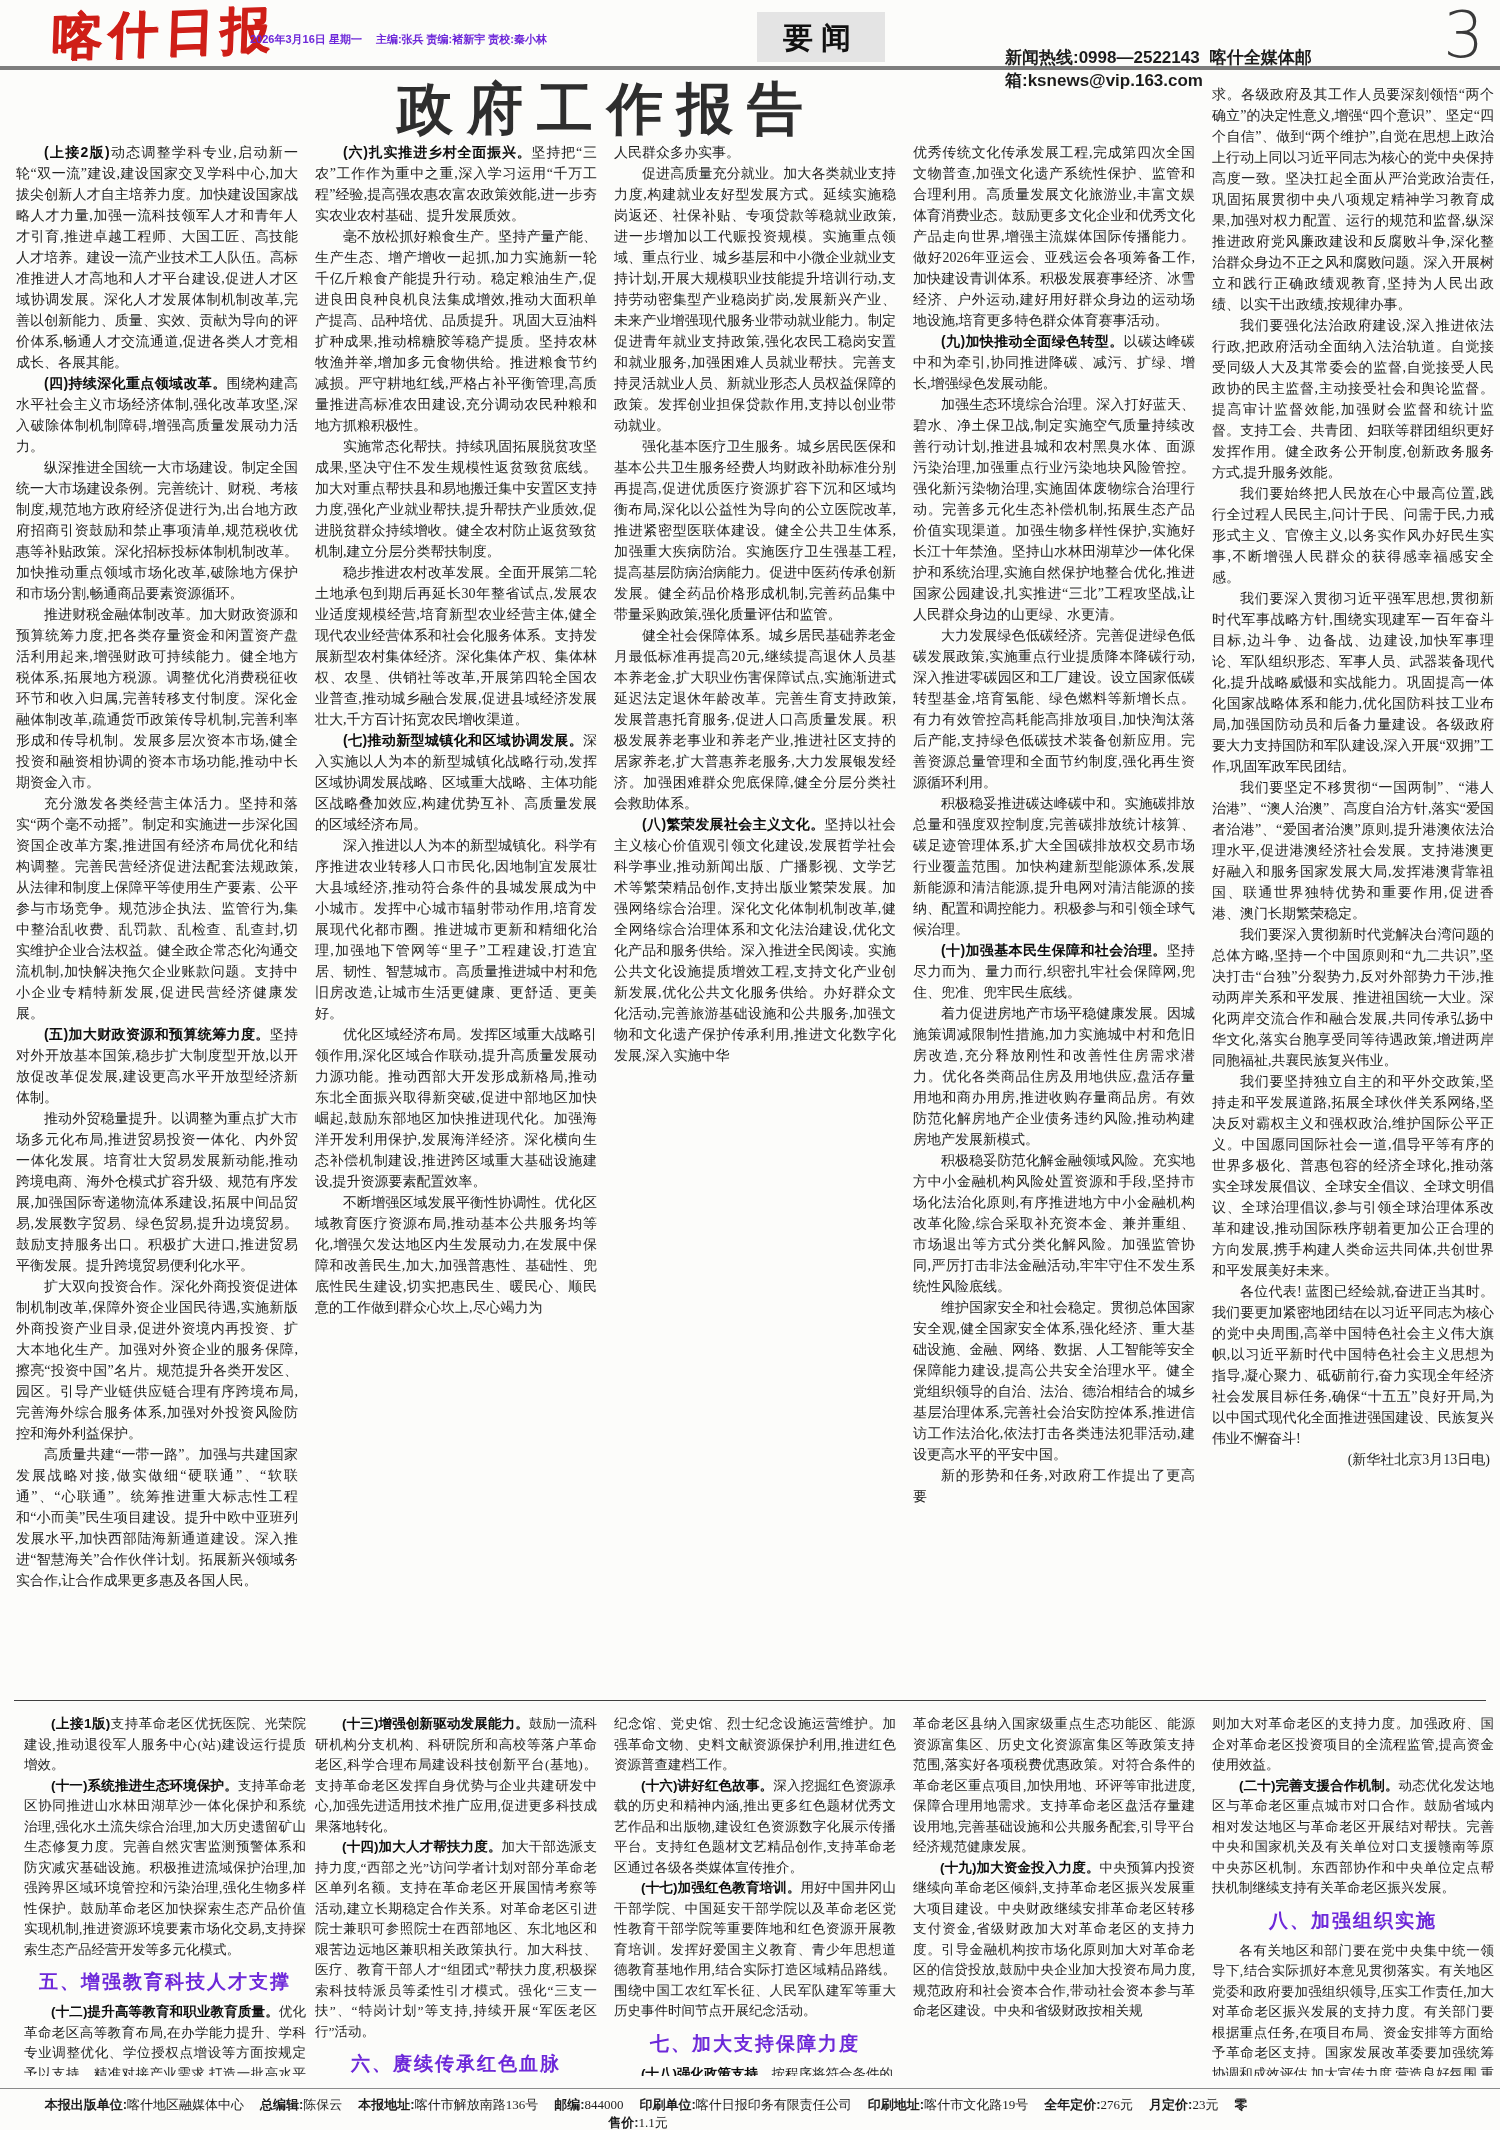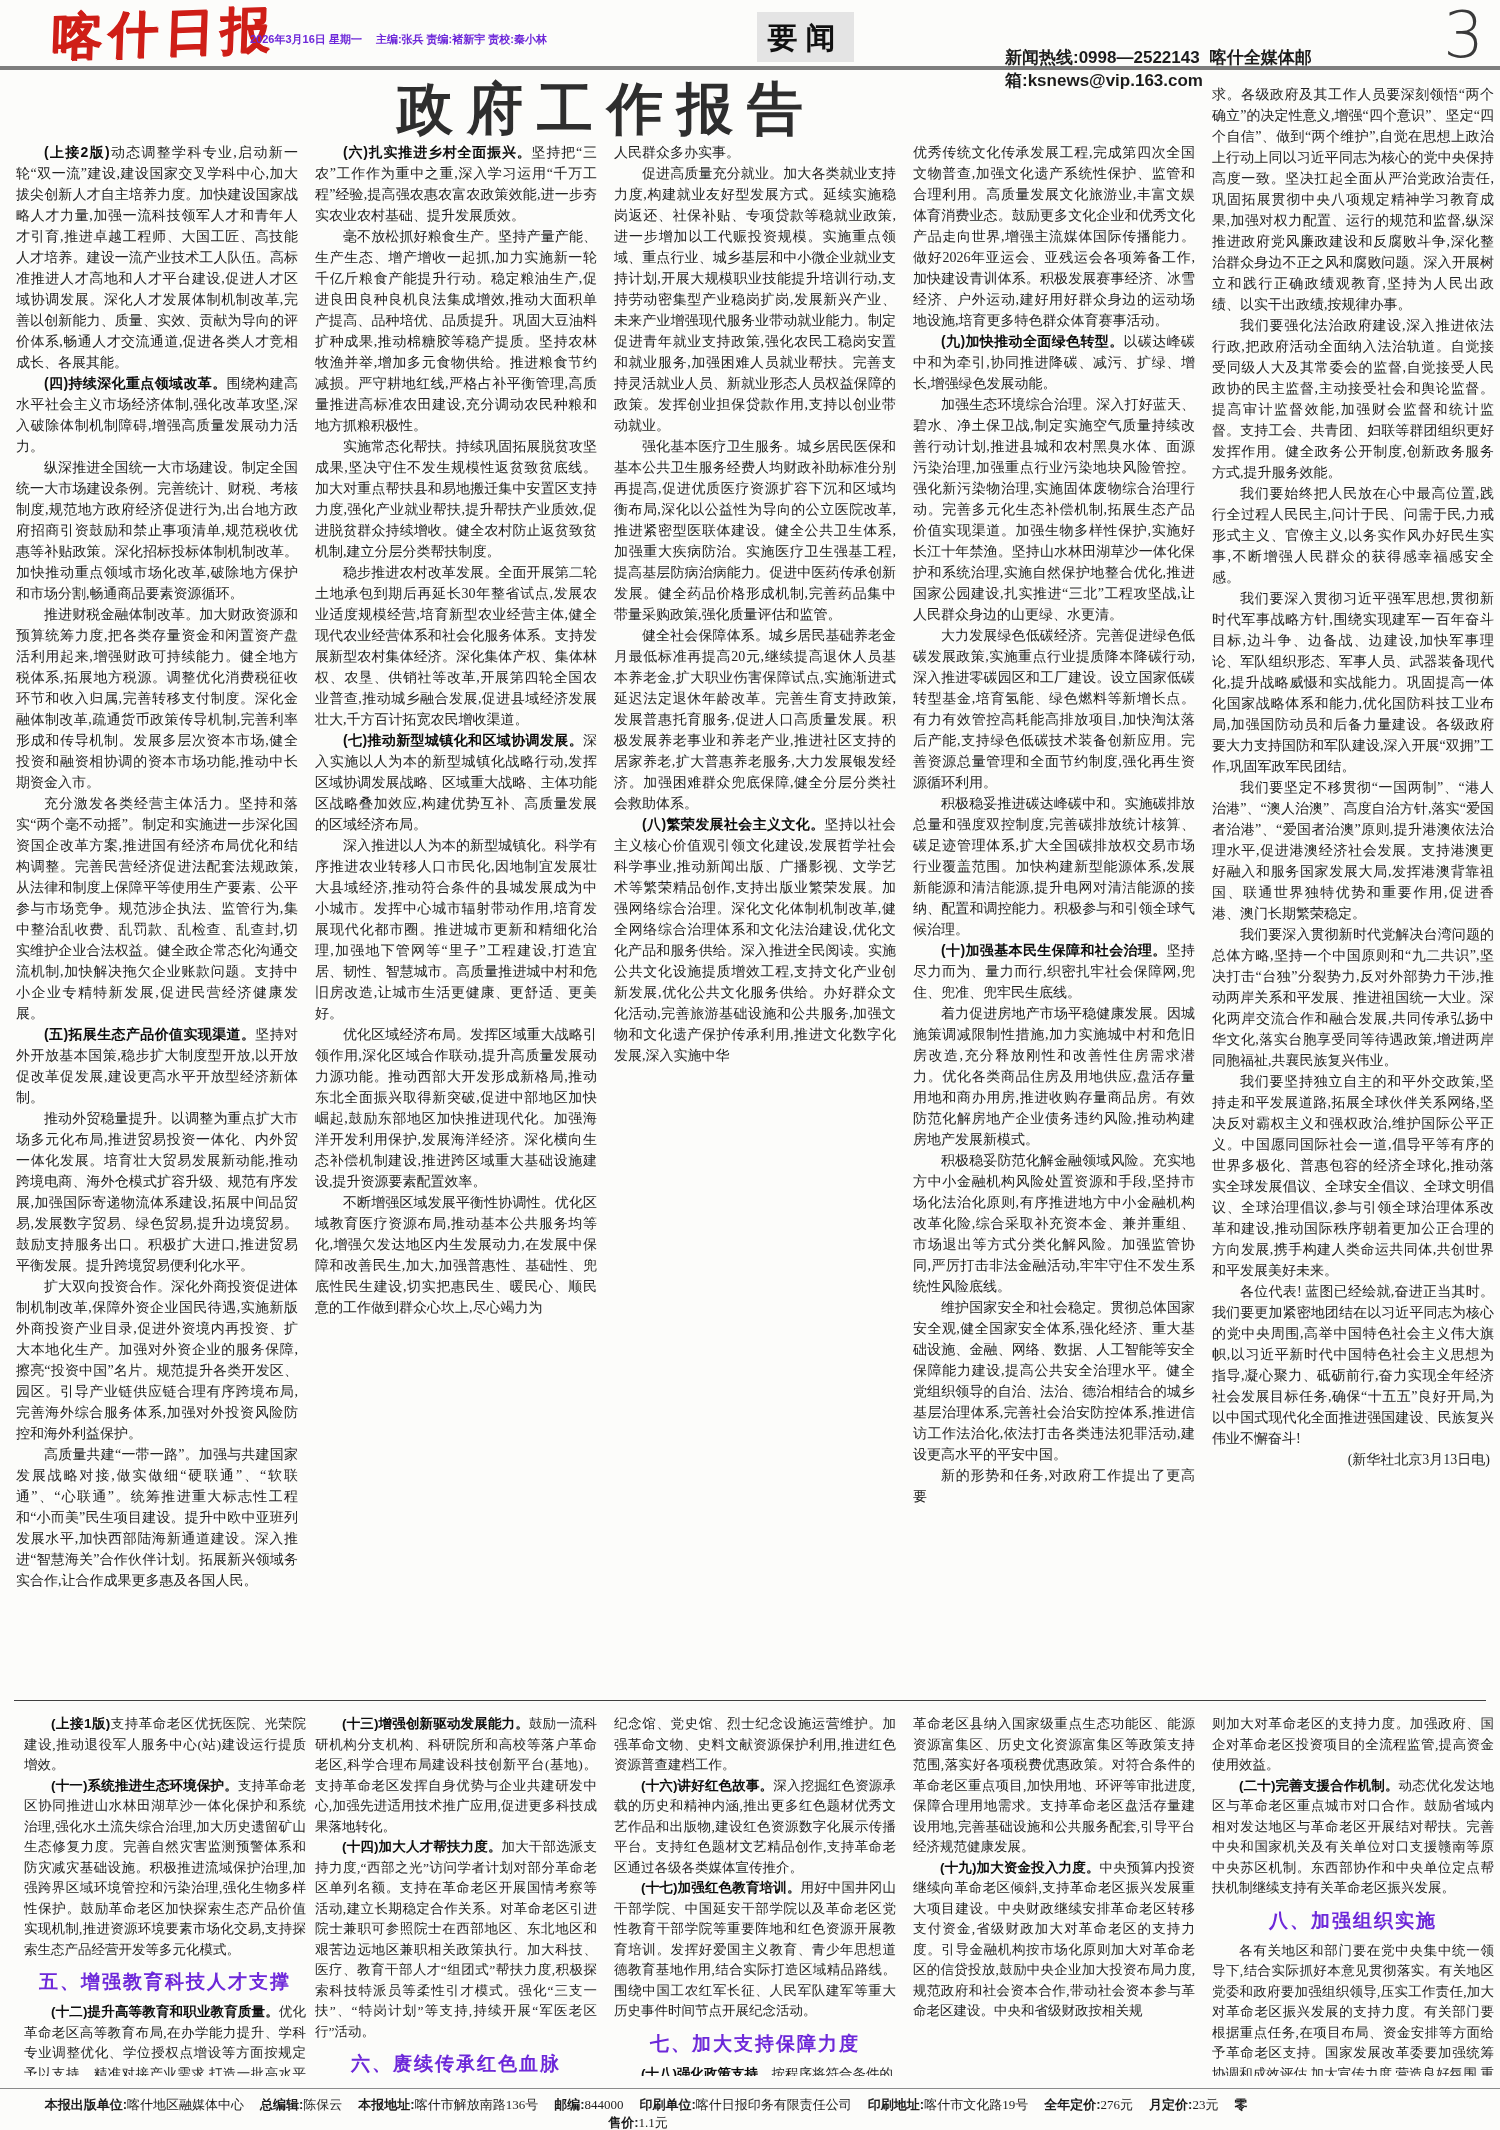--- a/index.html
+++ b/index.html
@@ -5,21 +5,21 @@
   html,body{margin:0;padding:0;background:#cfcfcf;}
   .page{position:relative;width:1500px;height:2130px;margin:0 auto;background:#fcfcfa;overflow:hidden;
         font-family:"Liberation Serif",serif;color:#222;}
   
   .logo{position:absolute;left:52px;top:0px;font-size:50px;font-weight:900;color:#cf1e17;
         letter-spacing:6px;transform:rotate(-2deg) skewX(-4deg);font-family:"Liberation Serif",serif;
         text-shadow:1px 1px 0 #cf1e17;}
   .dateline{position:absolute;left:250px;top:32px;font-size:11px;font-weight:600;color:#6d28d9;
         font-family:"Liberation Sans",sans-serif;}
   .dateline span{margin-right:14px;}
-  .section-box{position:absolute;left:757px;top:12px;width:97px;height:50px;background:#e4e4e4;
+  .section-box{position:absolute;left:757px;top:12px;width:128px;height:50px;background:#e4e4e4;
         text-align:center;line-height:52px;font-size:30px;font-weight:800;letter-spacing:8px;
         font-family:"Liberation Sans",sans-serif;color:#111;}
   .hotline{position:absolute;left:1005px;top:46px;font-size:17px;font-weight:600;color:#1c1c1c;
         font-family:"Liberation Sans",sans-serif;}
   .hotline span{margin-right:10px;}
   .pagenum{position:absolute;right:16px;top:-2px;font-size:64px;font-weight:300;color:#3a3a3a;
         font-family:"DejaVu Sans",sans-serif;}
   .toprule{position:absolute;left:0;top:66px;width:1500px;height:4px;background:#7d7d7d;}
   
   .headline{position:absolute;left:397px;top:72px;width:706px;text-align:left;font-size:56px;
@@ -57,21 +57,21 @@
   <div class="toprule"></div>
 
   <div class="headline">政府工作报告</div>
 
   <div class="col a1" style="left:16px;  top:142px; height:1552px;">
       <p class="para"><b>(上接2版)</b>动态调整学科专业,启动新一轮“双一流”建设,建设国家交叉学科中心,加大拔尖创新人才自主培养力度。加快建设国家战略人才力量,加强一流科技领军人才和青年人才引育,推进卓越工程师、大国工匠、高技能人才培养。建设一流产业技术工人队伍。高标准推进人才高地和人才平台建设,促进人才区域协调发展。深化人才发展体制机制改革,完善以创新能力、质量、实效、贡献为导向的评价体系,畅通人才交流通道,促进各类人才竞相成长、各展其能。</p>
       <p class="para"><b>(四)持续深化重点领域改革。</b>围绕构建高水平社会主义市场经济体制,强化改革攻坚,深入破除体制机制障碍,增强高质量发展动力活力。</p>
       <p class="para">纵深推进全国统一大市场建设。制定全国统一大市场建设条例。完善统计、财税、考核制度,规范地方政府经济促进行为,出台地方政府招商引资鼓励和禁止事项清单,规范税收优惠等补贴政策。深化招标投标体制机制改革。加快推动重点领域市场化改革,破除地方保护和市场分割,畅通商品要素资源循环。</p>
       <p class="para">推进财税金融体制改革。加大财政资源和预算统筹力度,把各类存量资金和闲置资产盘活利用起来,增强财政可持续能力。健全地方税体系,拓展地方税源。调整优化消费税征收环节和收入归属,完善转移支付制度。深化金融体制改革,疏通货币政策传导机制,完善利率形成和传导机制。发展多层次资本市场,健全投资和融资相协调的资本市场功能,推动中长期资金入市。</p>
       <p class="para">充分激发各类经营主体活力。坚持和落实“两个毫不动摇”。制定和实施进一步深化国资国企改革方案,推进国有经济布局优化和结构调整。完善民营经济促进法配套法规政策,从法律和制度上保障平等使用生产要素、公平参与市场竞争。规范涉企执法、监管行为,集中整治乱收费、乱罚款、乱检查、乱查封,切实维护企业合法权益。健全政企常态化沟通交流机制,加快解决拖欠企业账款问题。支持中小企业专精特新发展,促进民营经济健康发展。</p>
-      <p class="para"><b>(五)拓展生态产品价值实现渠道。</b>坚持对外开放基本国策,稳步扩大制度型开放,以开放促改革促发展,建设更高水平开放型经济新体制。</p>
+      <p class="para"><b>(五)加大财政资源和预算统筹力度。</b>坚持对外开放基本国策,稳步扩大制度型开放,以开放促改革促发展,建设更高水平开放型经济新体制。</p>
       <p class="para">推动外贸稳量提升。以调整为重点扩大市场多元化布局,推进贸易投资一体化、内外贸一体化发展。培育壮大贸易发展新动能,推动跨境电商、海外仓模式扩容升级、规范有序发展,加强国际寄递物流体系建设,拓展中间品贸易,发展数字贸易、绿色贸易,提升边境贸易。鼓励支持服务出口。积极扩大进口,推进贸易平衡发展。提升跨境贸易便利化水平。</p>
       <p class="para">扩大双向投资合作。深化外商投资促进体制机制改革,保障外资企业国民待遇,实施新版外商投资产业目录,促进外资境内再投资、扩大本地化生产。加强对外资企业的服务保障,擦亮“投资中国”名片。规范提升各类开发区、园区。引导产业链供应链合理有序跨境布局,完善海外综合服务体系,加强对外投资风险防控和海外利益保护。</p>
       <p class="para">高质量共建“一带一路”。加强与共建国家发展战略对接,做实做细“硬联通”、“软联通”、“心联通”。统筹推进重大标志性工程和“小而美”民生项目建设。提升中欧中亚班列发展水平,加快西部陆海新通道建设。深入推进“智慧海关”合作伙伴计划。拓展新兴领域务实合作,让合作成果更多惠及各国人民。</p>
     </div>
   <div class="col a1" style="left:315px; top:142px; height:1552px;">
       <p class="para"><b>(六)扎实推进乡村全面振兴。</b>坚持把“三农”工作作为重中之重,深入学习运用“千万工程”经验,提高强农惠农富农政策效能,进一步夯实农业农村基础、提升发展质效。</p>
       <p class="para">毫不放松抓好粮食生产。坚持产量产能、生产生态、增产增收一起抓,加力实施新一轮千亿斤粮食产能提升行动。稳定粮油生产,促进良田良种良机良法集成增效,推动大面积单产提高、品种培优、品质提升。巩固大豆油料扩种成果,推动棉糖胶等稳产提质。坚持农林牧渔并举,增加多元食物供给。推进粮食节约减损。严守耕地红线,严格占补平衡管理,高质量推进高标准农田建设,充分调动农民种粮和地方抓粮积极性。</p>
       <p class="para">实施常态化帮扶。持续巩固拓展脱贫攻坚成果,坚决守住不发生规模性返贫致贫底线。加大对重点帮扶县和易地搬迁集中安置区支持力度,强化产业就业帮扶,提升帮扶产业质效,促进脱贫群众持续增收。健全农村防止返贫致贫机制,建立分层分类帮扶制度。</p>
       <p class="para">稳步推进农村改革发展。全面开展第二轮土地承包到期后再延长30年整省试点,发展农业适度规模经营,培育新型农业经营主体,健全现代农业经营体系和社会化服务体系。支持发展新型农村集体经济。深化集体产权、集体林权、农垦、供销社等改革,开展第四轮全国农业普查,推动城乡融合发展,促进县域经济发展壮大,千方百计拓宽农民增收渠道。</p>
       <p class="para"><b>(七)推动新型城镇化和区域协调发展。</b>深入实施以人为本的新型城镇化战略行动,发挥区域协调发展战略、区域重大战略、主体功能区战略叠加效应,构建优势互补、高质量发展的区域经济布局。</p>

